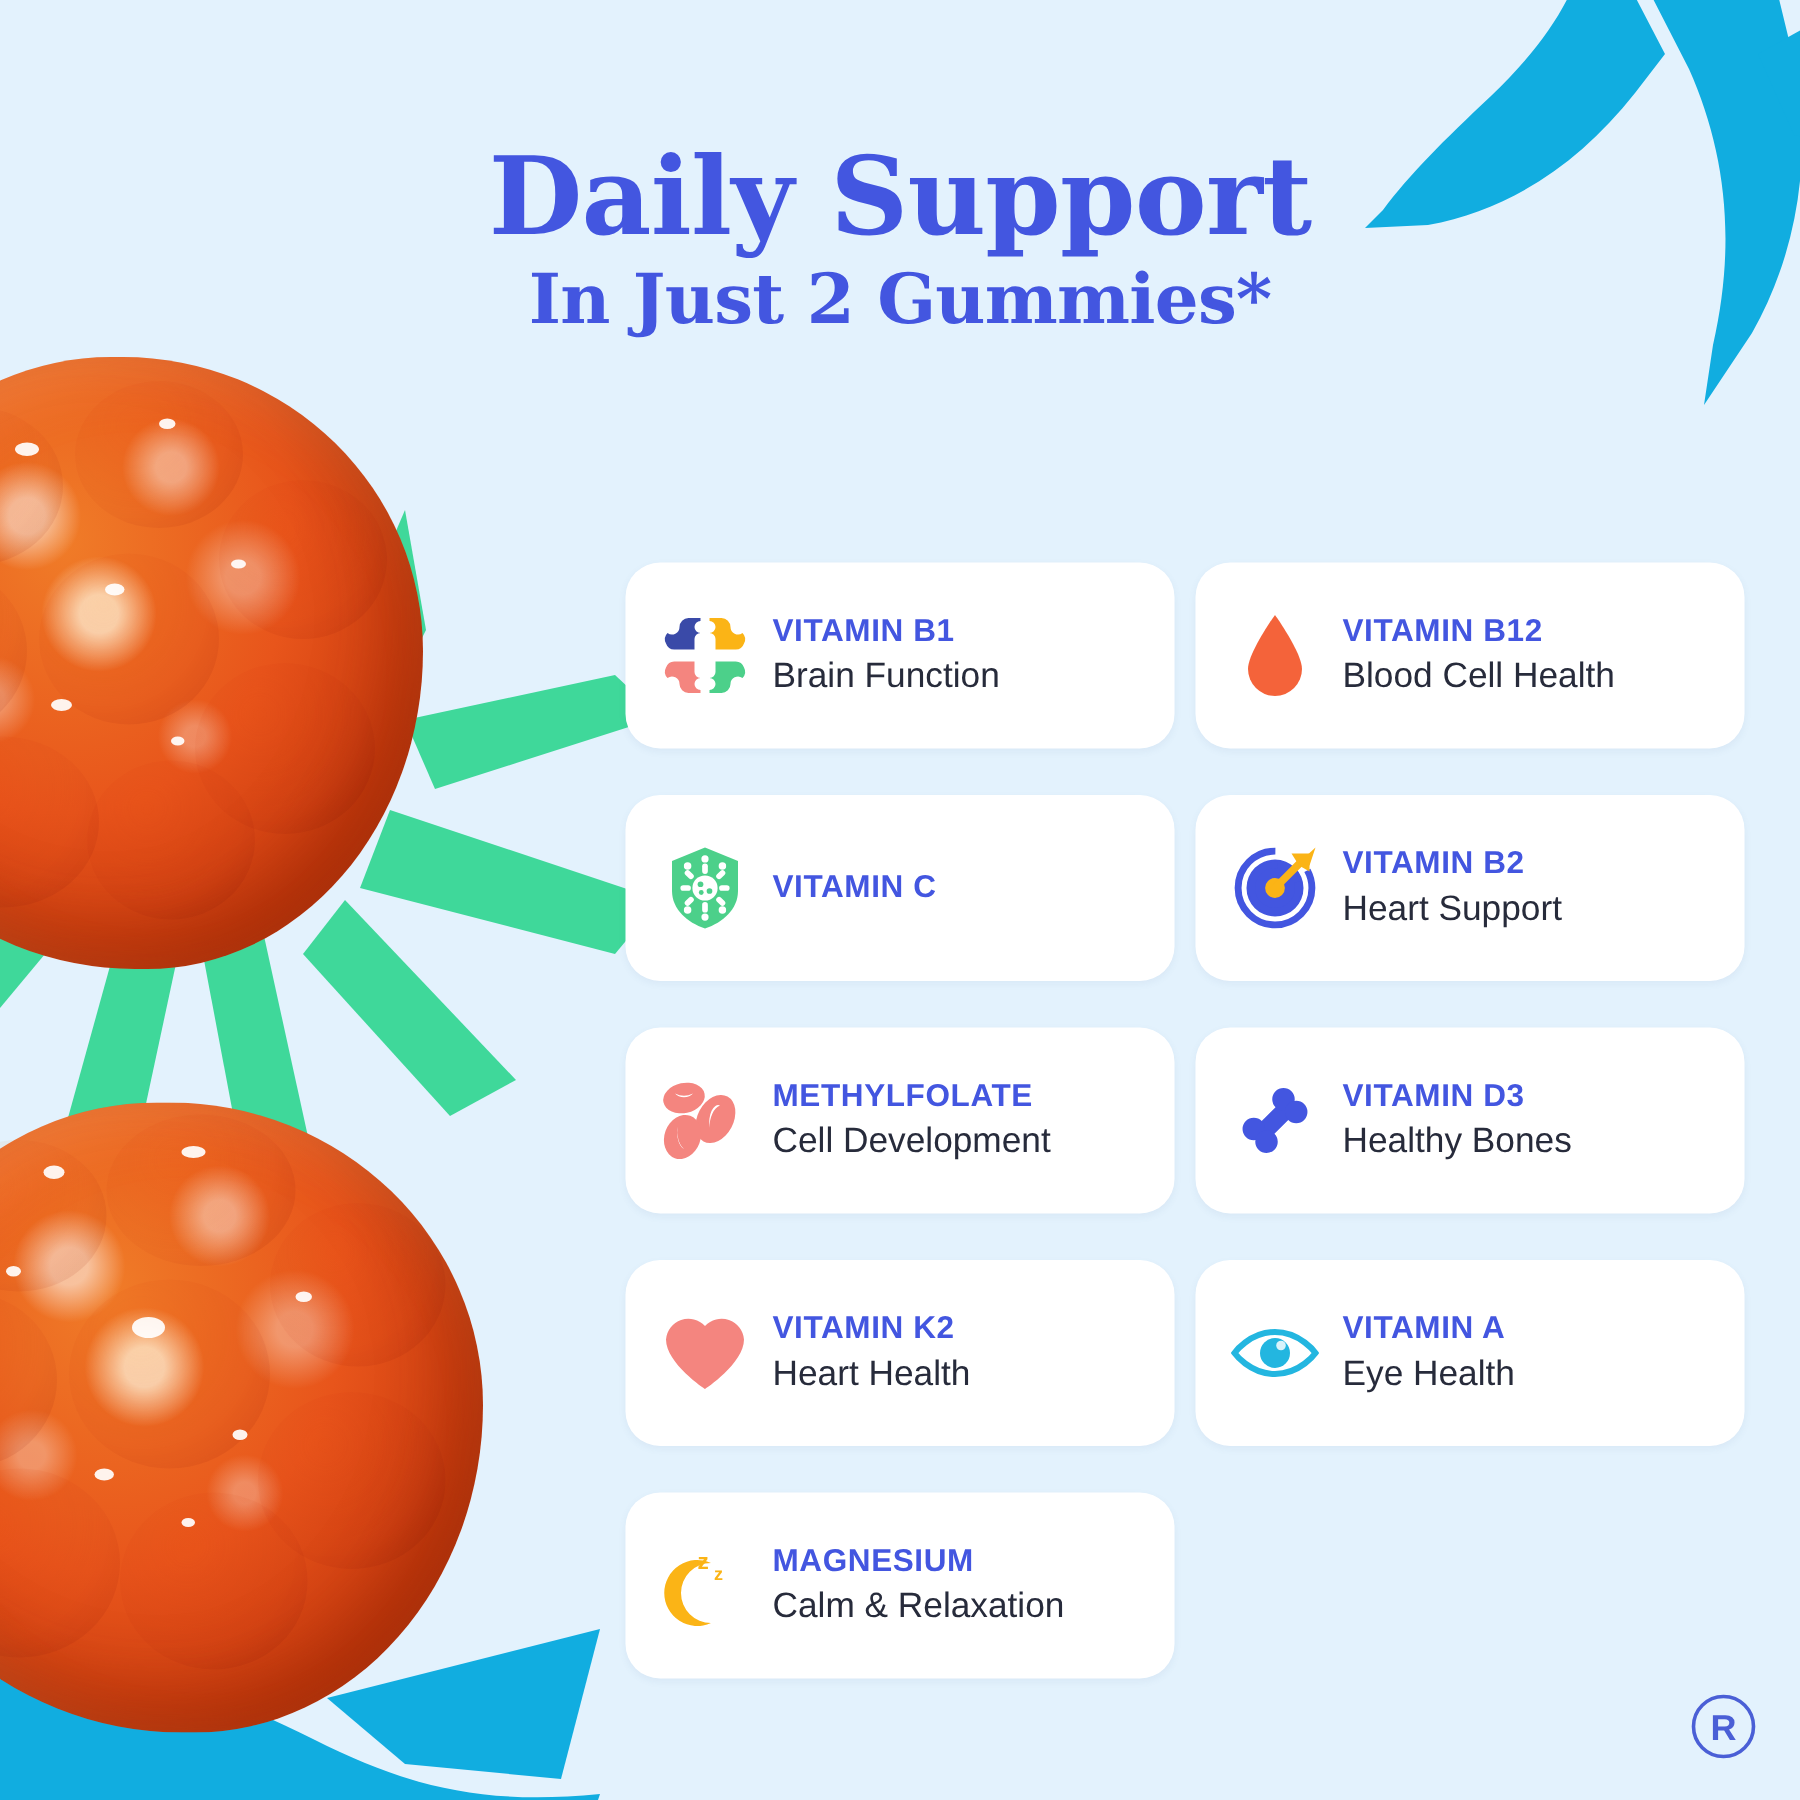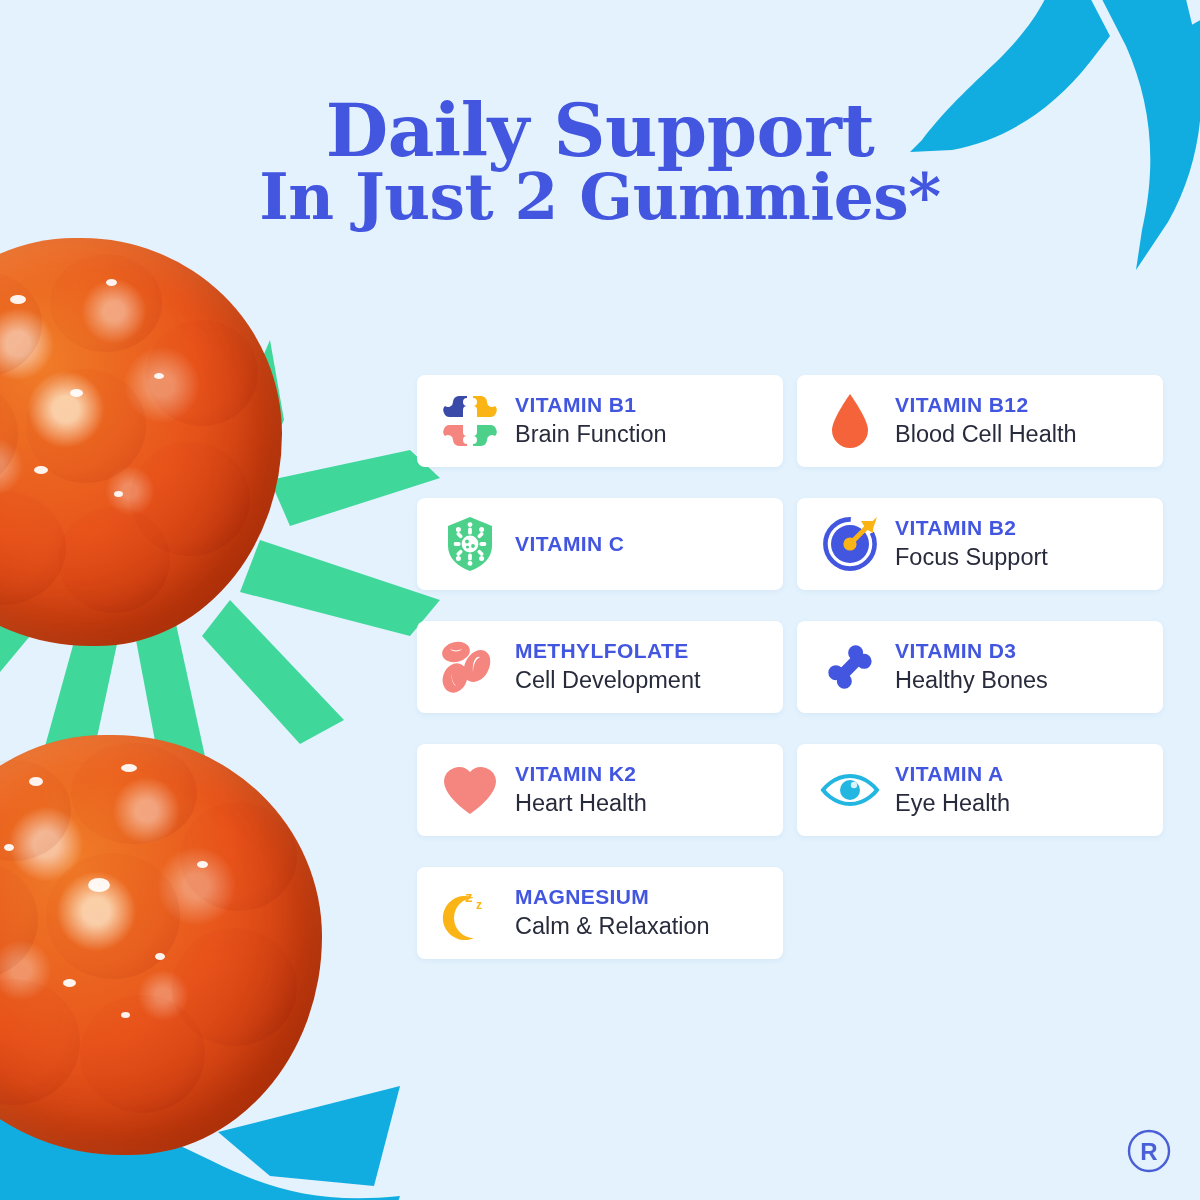--- a/index.html
+++ b/index.html
@@ -103,38 +103,38 @@
   }
   .headline-line {
     display: block;
     color: #4356e0;
     font-family: "DejaVu Serif", serif;
     font-weight: bold;
     letter-spacing: -0.5px;
     line-height: 0.98;
   }
   .headline-line-1 { font-size: 72px; }
-  .headline-line-2 { font-size: 63px; margin-top: 0; }
+  .headline-line-2 { font-size: 46px; margin-top: 10px; }
 
   
   .grid {
     position: absolute;
     left: 417px;
     top: 375px;
     width: 750px;
     display: grid;
     grid-template-columns: 366px 366px;
     column-gap: 14px;
     row-gap: 31px;
     z-index: 6;
   }
   .card {
-    height: 92px;
+    height: 124px;
     background: #ffffff;
-    border-radius: 8px;
+    border-radius: 23px;
     box-shadow: 0 2px 5px rgba(80,110,160,0.07);
     display: flex;
     align-items: center;
     padding: 0 14px 0 22px;
     box-sizing: border-box;
   }
   .card-icon {
     flex: 0 0 62px;
     height: 62px;
     display: flex;
@@ -324,21 +324,21 @@
         <circle cx="29" cy="29" r="24.6" fill="none" stroke="#4356e0" stroke-width="4.6" stroke-dasharray="130 26" stroke-dashoffset="14"></circle>
         <circle cx="29" cy="29" r="15.4" fill="none" stroke="#4356e0" stroke-width="4.2" stroke-dasharray="82 18" stroke-dashoffset="8"></circle>
         <circle cx="29" cy="29" r="6.6" fill="#fbb416"></circle>
         <path d="M27 31 L45 13" stroke="#fbb416" stroke-width="5" stroke-linecap="round"></path>
         <path d="M40 6 L52 6 L52 18 L45 14 Z" fill="#fbb416"></path>
         <path d="M44.5 12.5 L56 2 L52 14 Z" fill="#fbb416"></path>
       </svg>
     </span>
     <span class="card-text">
       <span class="nutrient-name">VITAMIN B2</span>
-      <span class="nutrient-benefit">Focus Support</span>
+      <span class="nutrient-benefit">Heart Support</span>
     </span>
   </div>
 
   <div class="card">
     <span class="card-icon">
       <svg width="62" height="58" viewBox="0 0 62 58">
         <g fill="#f4857f">
           <ellipse cx="17" cy="14" rx="14" ry="10" transform="rotate(-12 17 14)"></ellipse>
           <ellipse cx="38" cy="28" rx="12" ry="17" transform="rotate(28 38 28)"></ellipse>
           <ellipse cx="16" cy="40" rx="12" ry="15" transform="rotate(20 16 40)"></ellipse>

